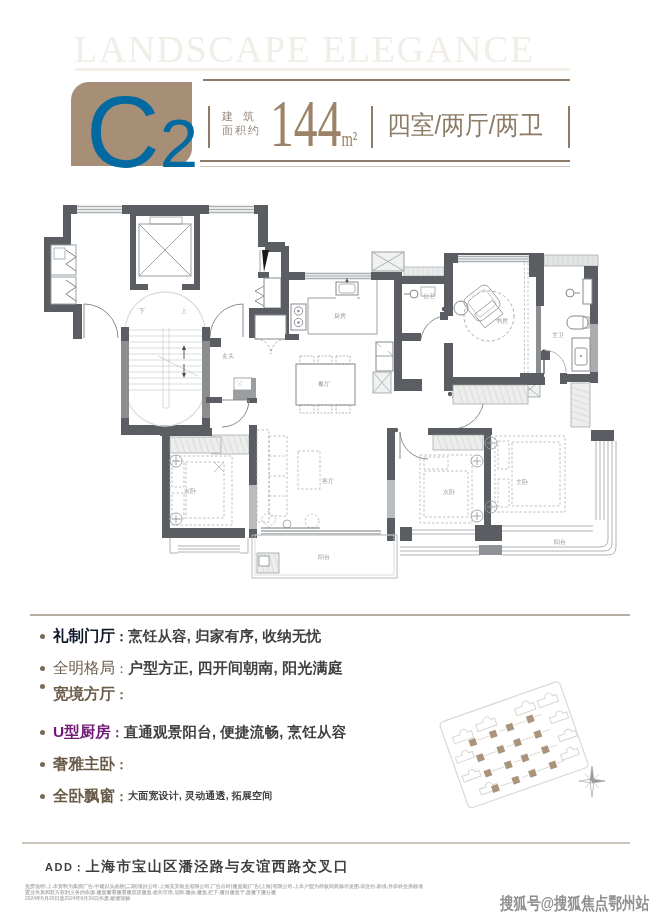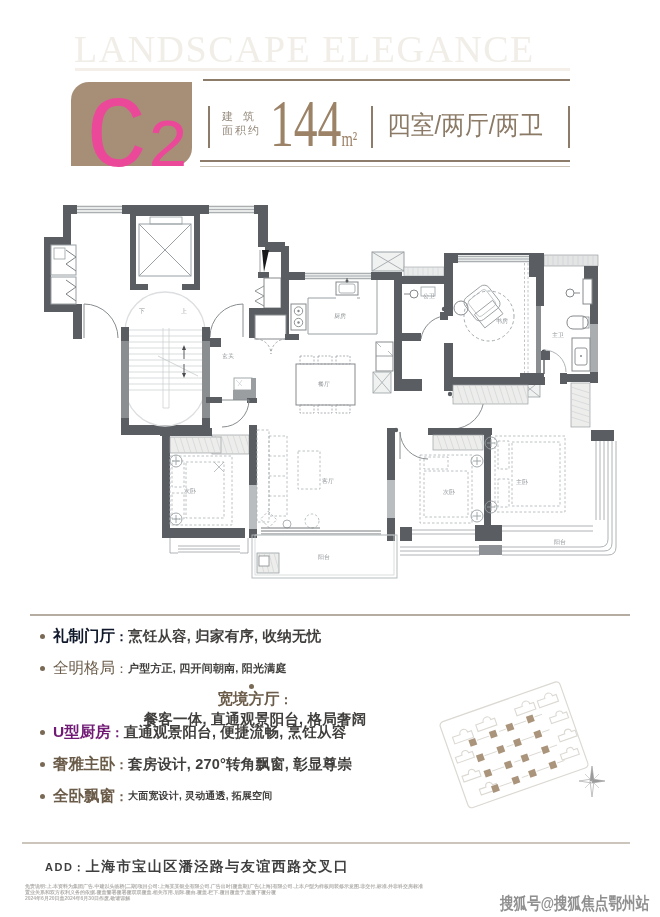--- a/index.html
+++ b/index.html
@@ -8,21 +8,21 @@
 </style>
 </head>
 <body>
 
 <div class="abs" style="left:74px;top:30px;font-family:'Liberation Serif',serif;font-size:38px;line-height:38px;letter-spacing:1.5px;color:#f1eee8;white-space:nowrap;">LANDSCAPE&nbsp;ELEGANCE</div>
 
 <div class="abs" style="left:75px;top:68px;width:495px;height:3px;background:#f4f0e9;"></div>
 
 <div class="abs" style="left:71px;top:82px;width:121px;height:84px;background:#a78f77;border-radius:18px 0 18px 0;"></div>
 
-<div class="abs" style="left:86px;top:88px;width:110px;font-family:Liberation Mono, monospace;color:#ec4899;font-size:102px;line-height:102px;">C<span style="font-size:69px;">2</span></div>
+<div class="abs" style="left:86px;top:81px;width:110px;font-family:Liberation Sans, sans-serif;color:#0369a1;font-size:102px;line-height:102px;">C<span style="font-size:69px;">2</span></div>
 
 <div class="abs" style="left:203px;top:79px;width:367px;height:2px;background:#8d7c6a;"></div>
 
 <div class="abs" style="left:200px;top:160px;width:370px;height:2px;background:#8d7c6a;"></div>
 
 <div class="abs" style="left:200px;top:166px;width:370px;height:1px;background:#cdc4b8;"></div>
 
 <div class="abs" style="left:208px;top:106px;width:2px;height:42px;background:#8d7c6a;"></div>
 
 <div class="abs" style="left:371px;top:106px;width:2px;height:42px;background:#8d7c6a;"></div>
@@ -629,39 +629,37 @@
 
   <div style="height:32px;display:flex;align-items:center;">
       <span style="width:5px;height:5px;border-radius:50%;background:#7a6a55;margin-right:8px;flex:none;"></span>
       <span style="color:#0f172a;font-weight:bold;font-size:15.5px;">礼制门厅<span style="font-size:13px;">：</span></span>
       <span style="color:#403f3d;font-size:14.5px;font-weight:600;letter-spacing:0.2px;">烹饪从容, 归家有序, 收纳无忧</span>
     </div>
 
   <div style="height:32px;display:flex;align-items:center;">
       <span style="width:5px;height:5px;border-radius:50%;background:#7a6a55;margin-right:8px;flex:none;"></span>
       <span style="color:#6b5c49;font-weight:normal;font-size:15.5px;">全明格局<span style="font-size:13px;">：</span></span>
-      <span style="color:#403f3d;font-size:11px;font-weight:600;letter-spacing:0.2px;">户型方正, 四开间朝南, 阳光满庭</span>
+      <span style="color:#403f3d;font-size:15px;font-weight:600;letter-spacing:0.2px;">户型方正, 四开间朝南, 阳光满庭</span>
     </div>
 
-  <div style="height:32px;display:flex;align-items:center;flex-direction:column;">
+  <div style="height:32px;display:flex;align-items:flex-start;">
       <span style="width:5px;height:5px;border-radius:50%;background:#7a6a55;margin-right:8px;flex:none;"></span>
       <span style="color:#6b5c49;font-weight:bold;font-size:15.5px;">宽境方厅<span style="font-size:13px;">：</span></span>
-      <span style="color:#403f3d;font-size:14.5px;font-weight:600;letter-spacing:0.2px;">餐客一体, 直通观景阳台, 格局奢阔</span>
     </div>
 
   <div style="height:32px;display:flex;align-items:center;">
       <span style="width:5px;height:5px;border-radius:50%;background:#7a6a55;margin-right:8px;flex:none;"></span>
       <span style="color:#701a75;font-weight:bold;font-size:15.5px;">U型厨房<span style="font-size:13px;">：</span></span>
       <span style="color:#403f3d;font-size:14.5px;font-weight:600;letter-spacing:0.2px;">直通观景阳台, 便捷流畅, 烹饪从容</span>
     </div>
 
   <div style="height:32px;display:flex;align-items:center;">
       <span style="width:5px;height:5px;border-radius:50%;background:#7a6a55;margin-right:8px;flex:none;"></span>
       <span style="color:#6b5c49;font-weight:bold;font-size:15.5px;">奢雅主卧<span style="font-size:13px;">：</span></span>
-      <span style="color:#403f3d;font-size:14.5px;font-weight:600;letter-spacing:0.2px;">套房设计, 270°转角飘窗, 彰显尊崇</span>
     </div>
 
   <div style="height:32px;display:flex;align-items:center;text-align:center;">
       <span style="width:5px;height:5px;border-radius:50%;background:#7a6a55;margin-right:8px;flex:none;"></span>
       <span style="color:#6b5c49;font-weight:bold;font-size:15.5px;">全卧飘窗<span style="font-size:13px;">：</span></span>
       <span style="color:#403f3d;font-size:10px;font-weight:700;letter-spacing:0.2px;">大面宽设计, 灵动通透, 拓展空间</span>
     </div>
 
 </div>
 

